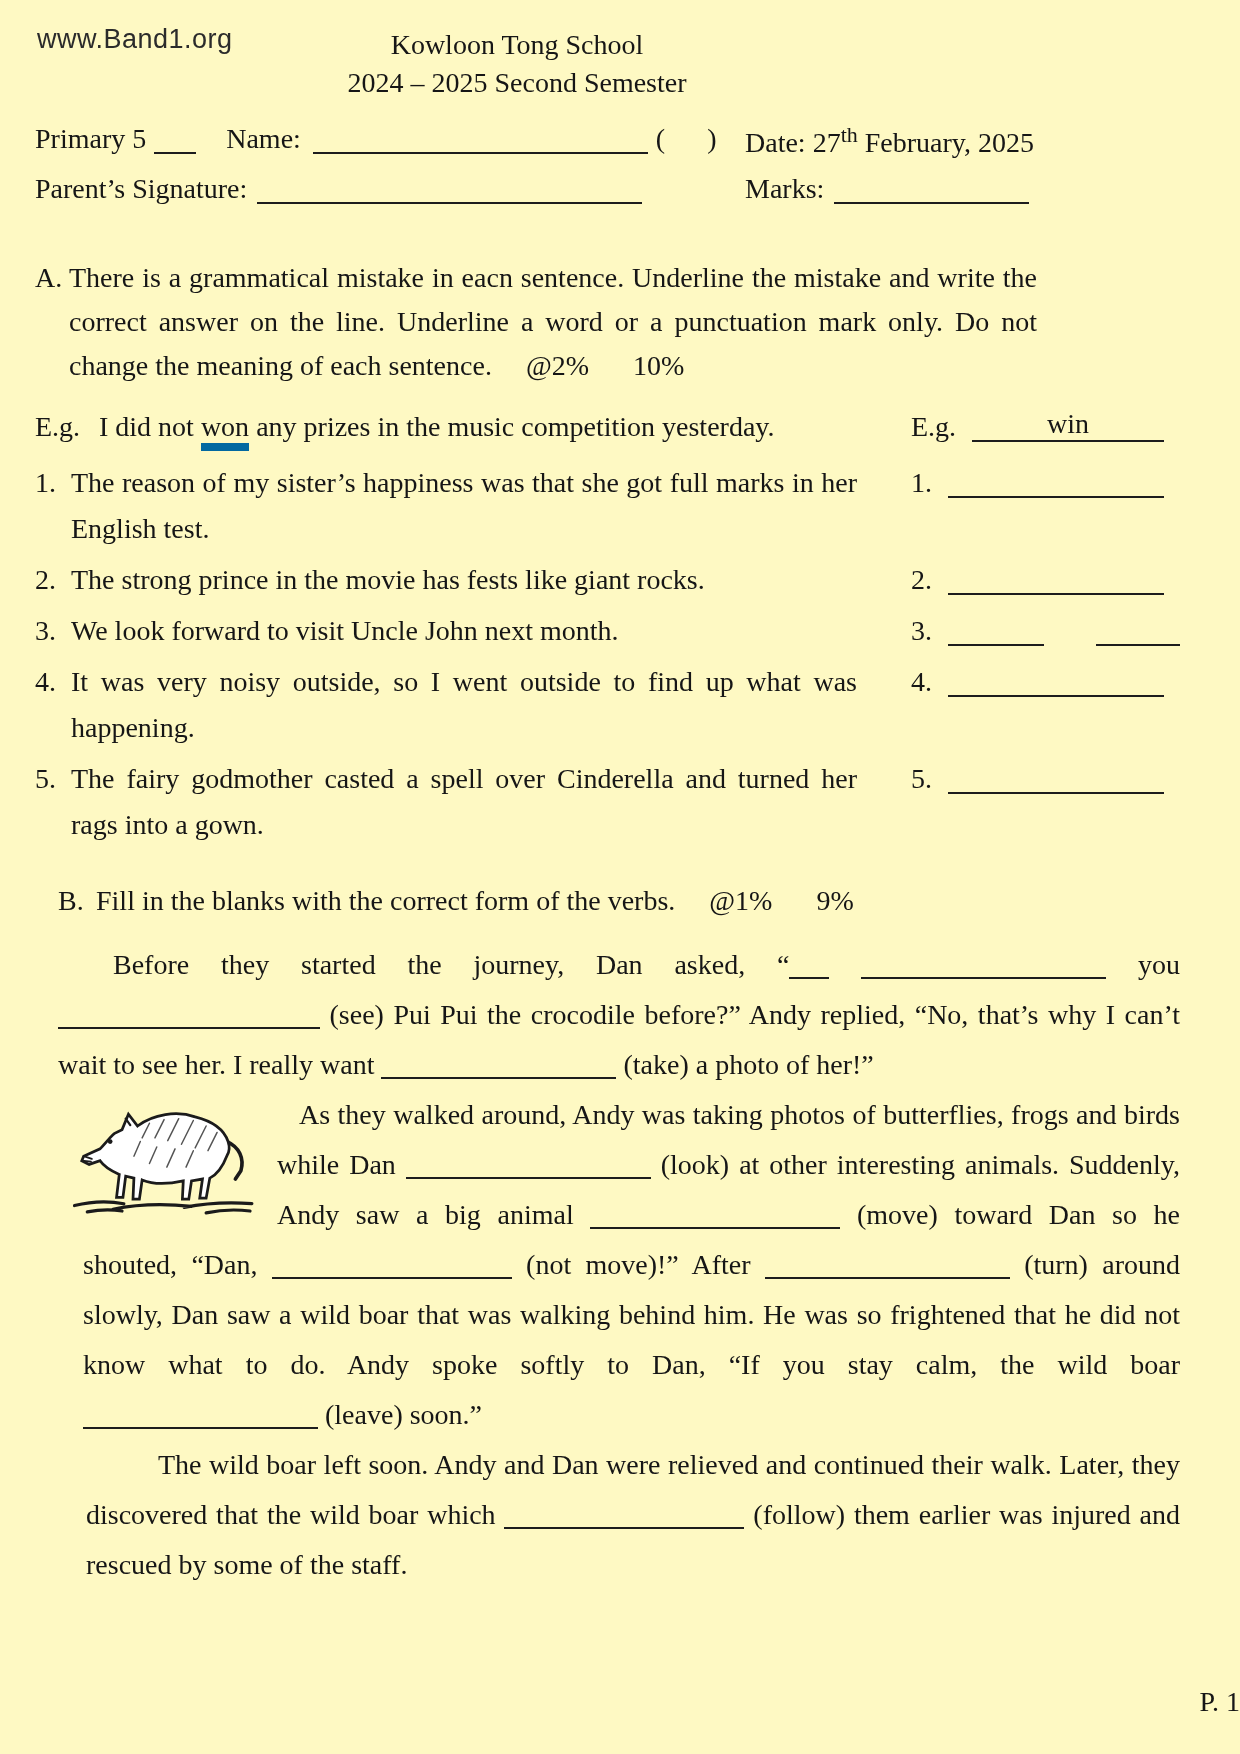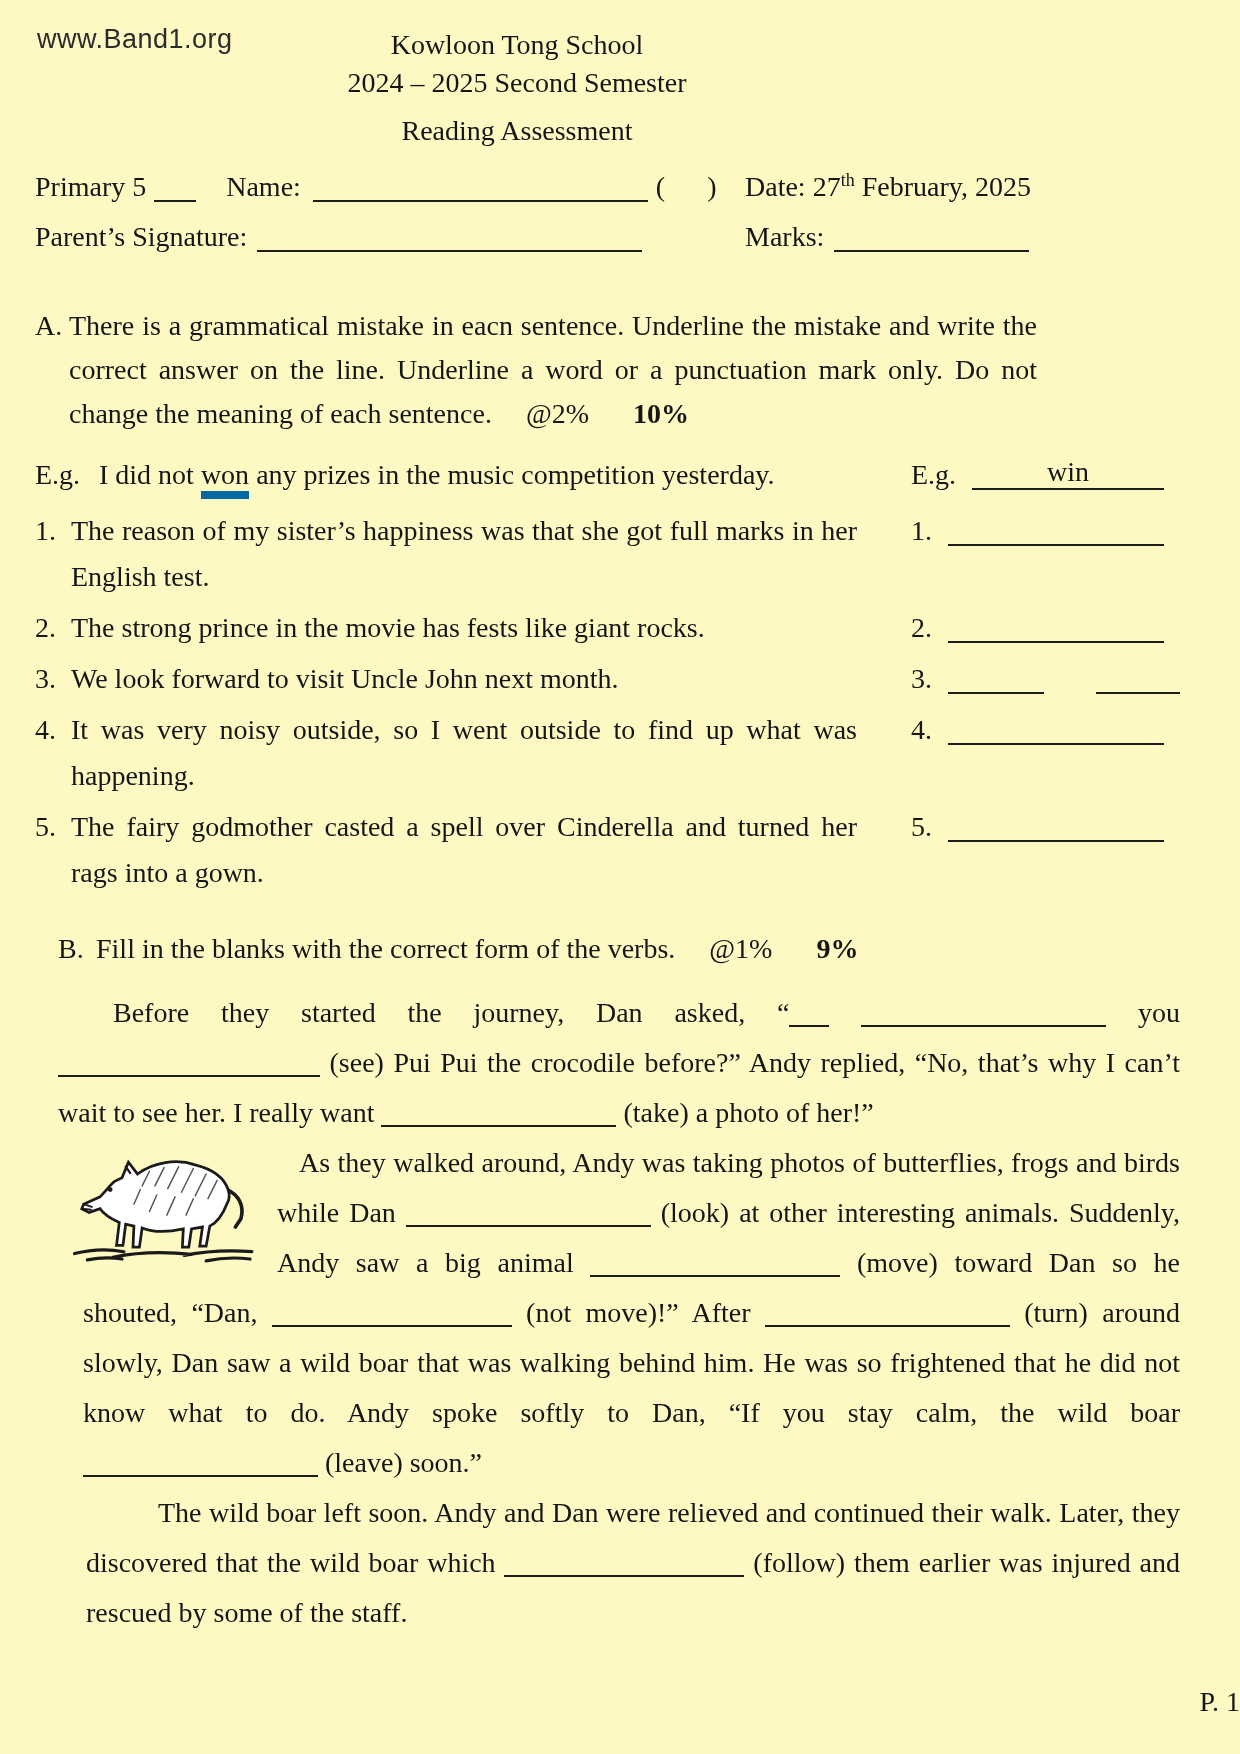--- a/index.html
+++ b/index.html
@@ -28,27 +28,27 @@
   .info { margin: 20px 35px 0 35px; }
   .info-row { position: relative; height: 50px; }
   .info-row .right { position: absolute; left: 710px; top: 0; white-space: nowrap; }
   .u { display: inline-block; border-bottom: 2px solid #1d1d1d; height: 32px; vertical-align: -6px; }
   .u-class { width: 42px; margin-left: 8px; }
   .u-name  { width: 335px; margin-left: 12px; }
   .u-sig   { width: 385px; margin-left: 10px; }
   .u-marks { width: 195px; margin-left: 10px; }
   .lbl-name { margin-left: 30px; }
   .brackets { white-space: pre; margin-left: 8px; }
-  sup { font-size: 18px; }
+  sup { font-size: 22px; }
   
   .secA { margin: 34px 35px 0 35px; }
   .a-head { display: flex; margin-right: 168px; line-height: 44px; }
   .a-head .num { flex: none; width: 34px; }
   .a-head .txt { flex: 1; text-align: justify; }
-  .mk1 { margin-left: 34px; } .mk2 { margin-left: 44px; font-weight: bold; }
+  .mk1 { margin-left: 34px; } .mk2 { margin-left: 44px; }
   .qa { display: flex; line-height: 46px; margin-top: 5px; align-items: flex-start; gap: 28px; }
   .qa.eg-row { margin-top: 16px; margin-bottom: 10px; }
   .q { flex: none; width: 822px; display: flex; }
   .q .num { flex: none; width: 36px; }
   .q .num.wide { width: 64px; }
   .q .txt { flex: 1; text-align: justify; }
   .uw { border-bottom: 8px solid #0369a1; padding-bottom: 1px; }
   .ans { flex: 1; display: flex; margin-left: 26px; white-space: nowrap; }
   .ans .num { margin-right: 16px; }
   .ansline { display: inline-block; border-bottom: 2px solid #1d1d1d; height: 38px; width: 216px; text-align: center; line-height: 40px; }
@@ -84,21 +84,20 @@
 </head>
 <body>
 
 <div class="page">
 
   <div class="watermark">www.Band1.org</div>
 
   <div class="head">
     <div>Kowloon Tong School</div>
     <div>2024 – 2025 Second Semester</div>
-    <div class="assessment">Reading Assessment</div>
   </div>
 
   <div class="info">
     <div class="info-row">
       <span>Primary 5</span><span class="u u-class"></span><span class="lbl-name">Name:</span><span class="u u-name"></span><span class="brackets">(      )</span>
       <span class="right"><span>Date:</span>&nbsp;<span>27</span><sup>th</sup><span> February, 2025</span></span>
     </div>
     <div class="info-row">
       <span>Parent’s Signature:</span><span class="u u-sig"></span>
       <span class="right"><span>Marks:</span><span class="u u-marks"></span></span>

